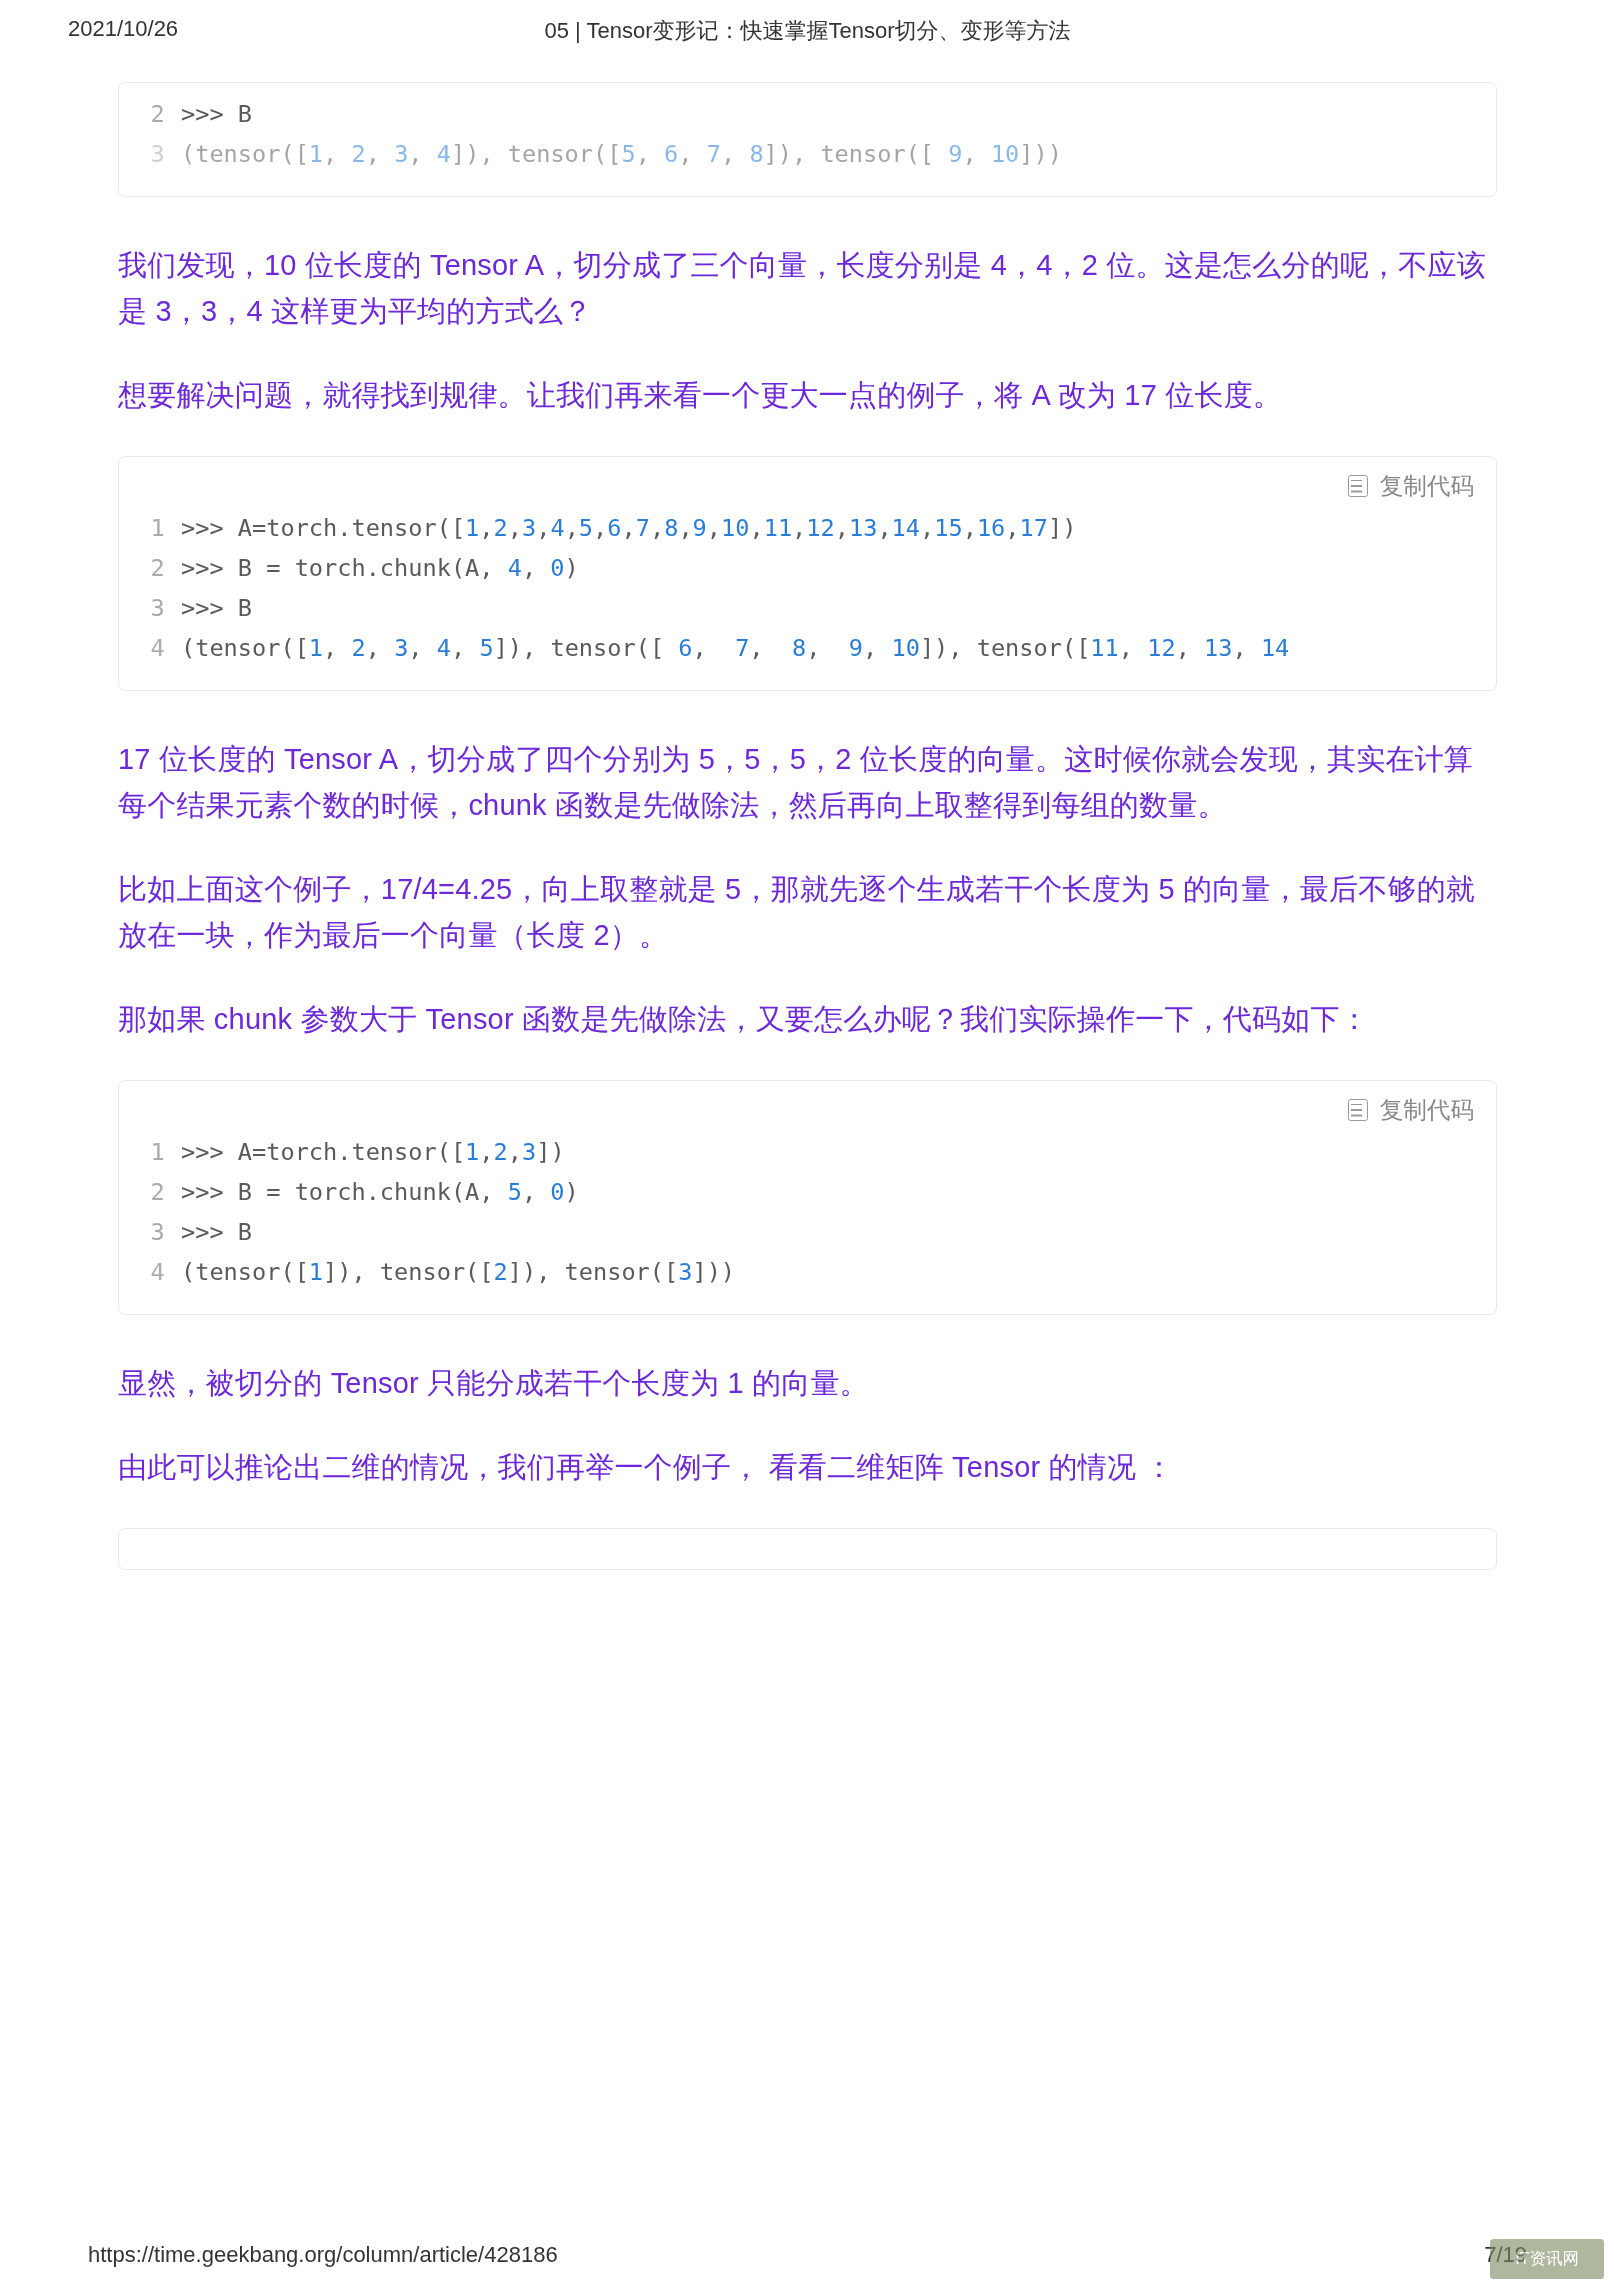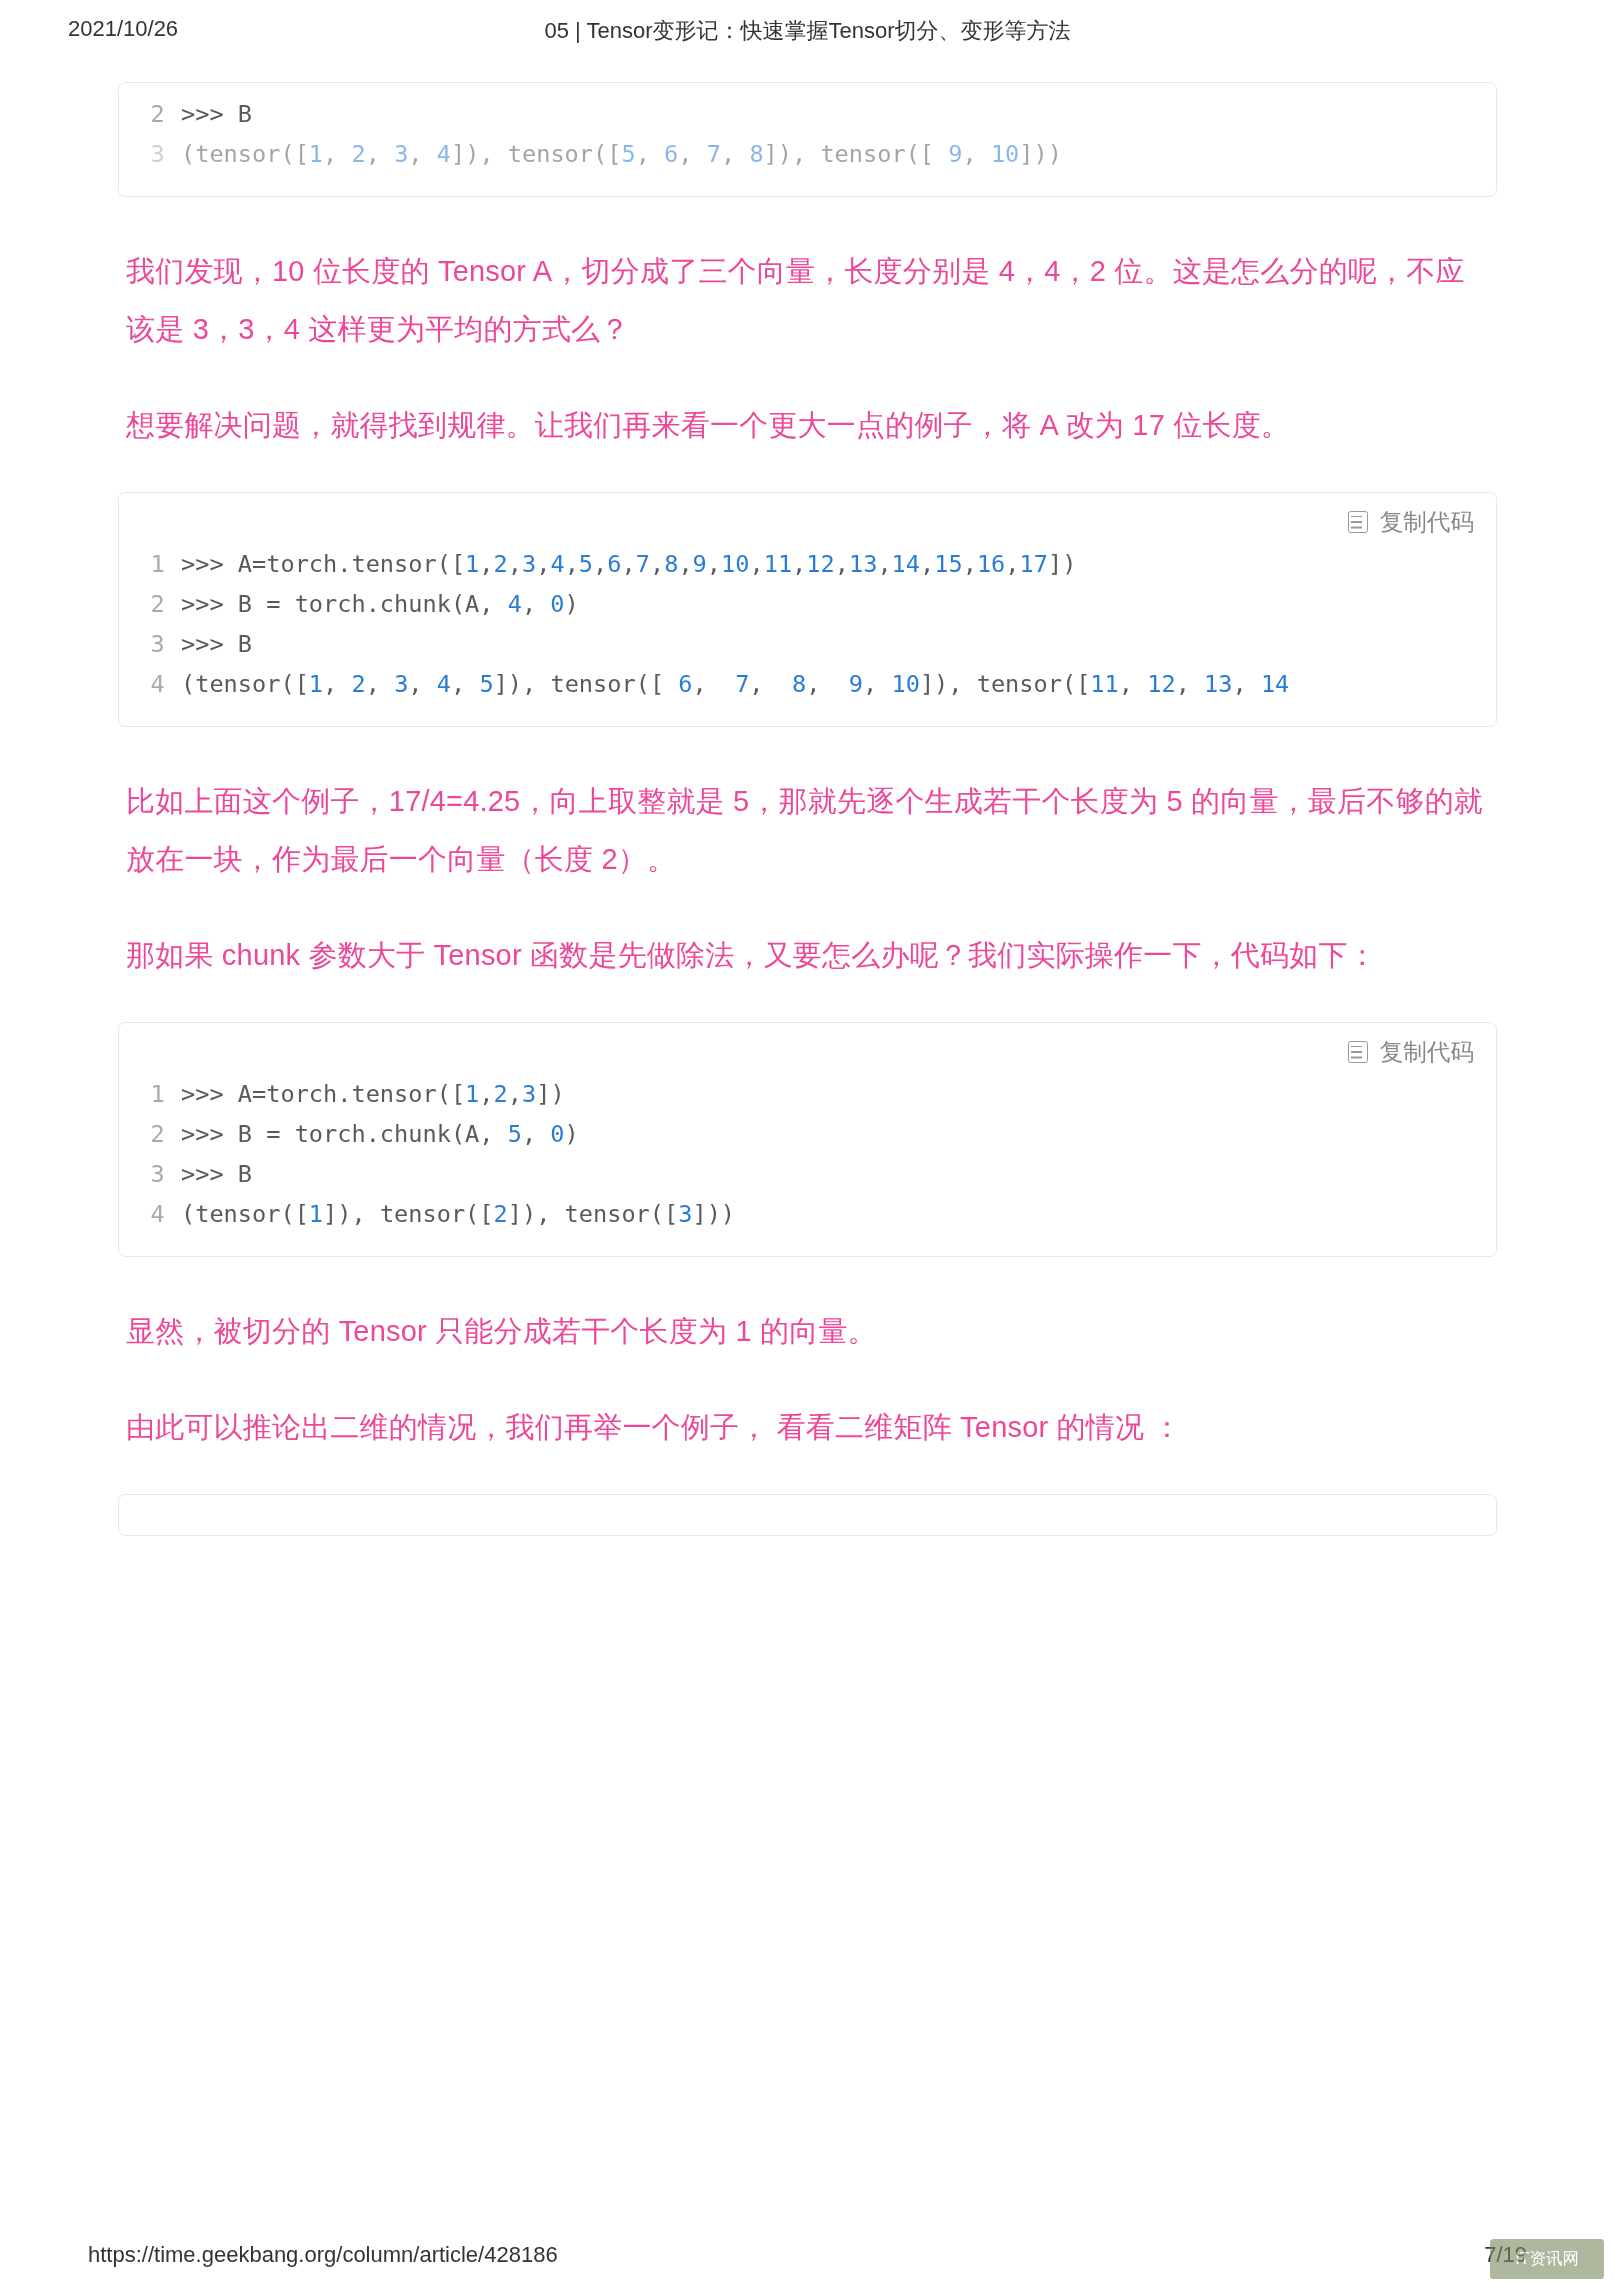--- a/index.html
+++ b/index.html
@@ -83,23 +83,23 @@
       text-align: right;
       color: #aaa;
       user-select: none;
       flex-shrink: 0;
       padding-right: 16.4px;
     }
     .code-text { color: #5a5a5a; }
     .tok-num { color: #2a7dd6; }
     .para {
       font-size: 29px;
-      line-height: 58px;
-      color: #ec4899;
-      margin: 38px 8px;
+      line-height: 46px;
+      color: #6d28d9;
+      margin: 38px 0;
       letter-spacing: 0.2px;
     }
     .faded {
       opacity: 0.55;
     }
     .footer {
       position: absolute;
       bottom: 18px;
       left: 0;
       right: 0;
@@ -154,20 +154,21 @@
       <span>复制代码</span>
     </div>
     <div class="code-lines">
         <div class="code-line"><span class="line-num">1</span><span class="code-text">&gt;&gt;&gt; A=torch.tensor([<span class="tok-num">1</span>,<span class="tok-num">2</span>,<span class="tok-num">3</span>,<span class="tok-num">4</span>,<span class="tok-num">5</span>,<span class="tok-num">6</span>,<span class="tok-num">7</span>,<span class="tok-num">8</span>,<span class="tok-num">9</span>,<span class="tok-num">10</span>,<span class="tok-num">11</span>,<span class="tok-num">12</span>,<span class="tok-num">13</span>,<span class="tok-num">14</span>,<span class="tok-num">15</span>,<span class="tok-num">16</span>,<span class="tok-num">17</span>])</span></div>
         <div class="code-line"><span class="line-num">2</span><span class="code-text">&gt;&gt;&gt; B = torch.chunk(A, <span class="tok-num">4</span>, <span class="tok-num">0</span>)</span></div>
         <div class="code-line"><span class="line-num">3</span><span class="code-text">&gt;&gt;&gt; B</span></div>
         <div class="code-line"><span class="line-num">4</span><span class="code-text">(tensor([<span class="tok-num">1</span>, <span class="tok-num">2</span>, <span class="tok-num">3</span>, <span class="tok-num">4</span>, <span class="tok-num">5</span>]), tensor([ <span class="tok-num">6</span>,  <span class="tok-num">7</span>,  <span class="tok-num">8</span>,  <span class="tok-num">9</span>, <span class="tok-num">10</span>]), tensor([<span class="tok-num">11</span>, <span class="tok-num">12</span>, <span class="tok-num">13</span>, <span class="tok-num">14</span></span></div>
       </div>
   </div>
 
+  <p class="para">17 位长度的 Tensor A，切分成了四个分别为 5，5，5，2 位长度的向量。这时候你就会发现，其实在计算每个结果元素个数的时候，chunk 函数是先做除法，然后再向上取整得到每组的数量。</p>
   <p class="para">比如上面这个例子，17/4=4.25，向上取整就是 5，那就先逐个生成若干个长度为 5 的向量，最后不够的就放在一块，作为最后一个向量（长度 2）。</p>
   <p class="para">那如果 chunk 参数大于 Tensor 函数是先做除法，又要怎么办呢？我们实际操作一下，代码如下：</p>
 
   <div class="code-block with-copy">
     <div class="copy-btn">
       <span class="copy-icon"></span>
       <span>复制代码</span>
     </div>
     <div class="code-lines">
         <div class="code-line"><span class="line-num">1</span><span class="code-text">&gt;&gt;&gt; A=torch.tensor([<span class="tok-num">1</span>,<span class="tok-num">2</span>,<span class="tok-num">3</span>])</span></div>

